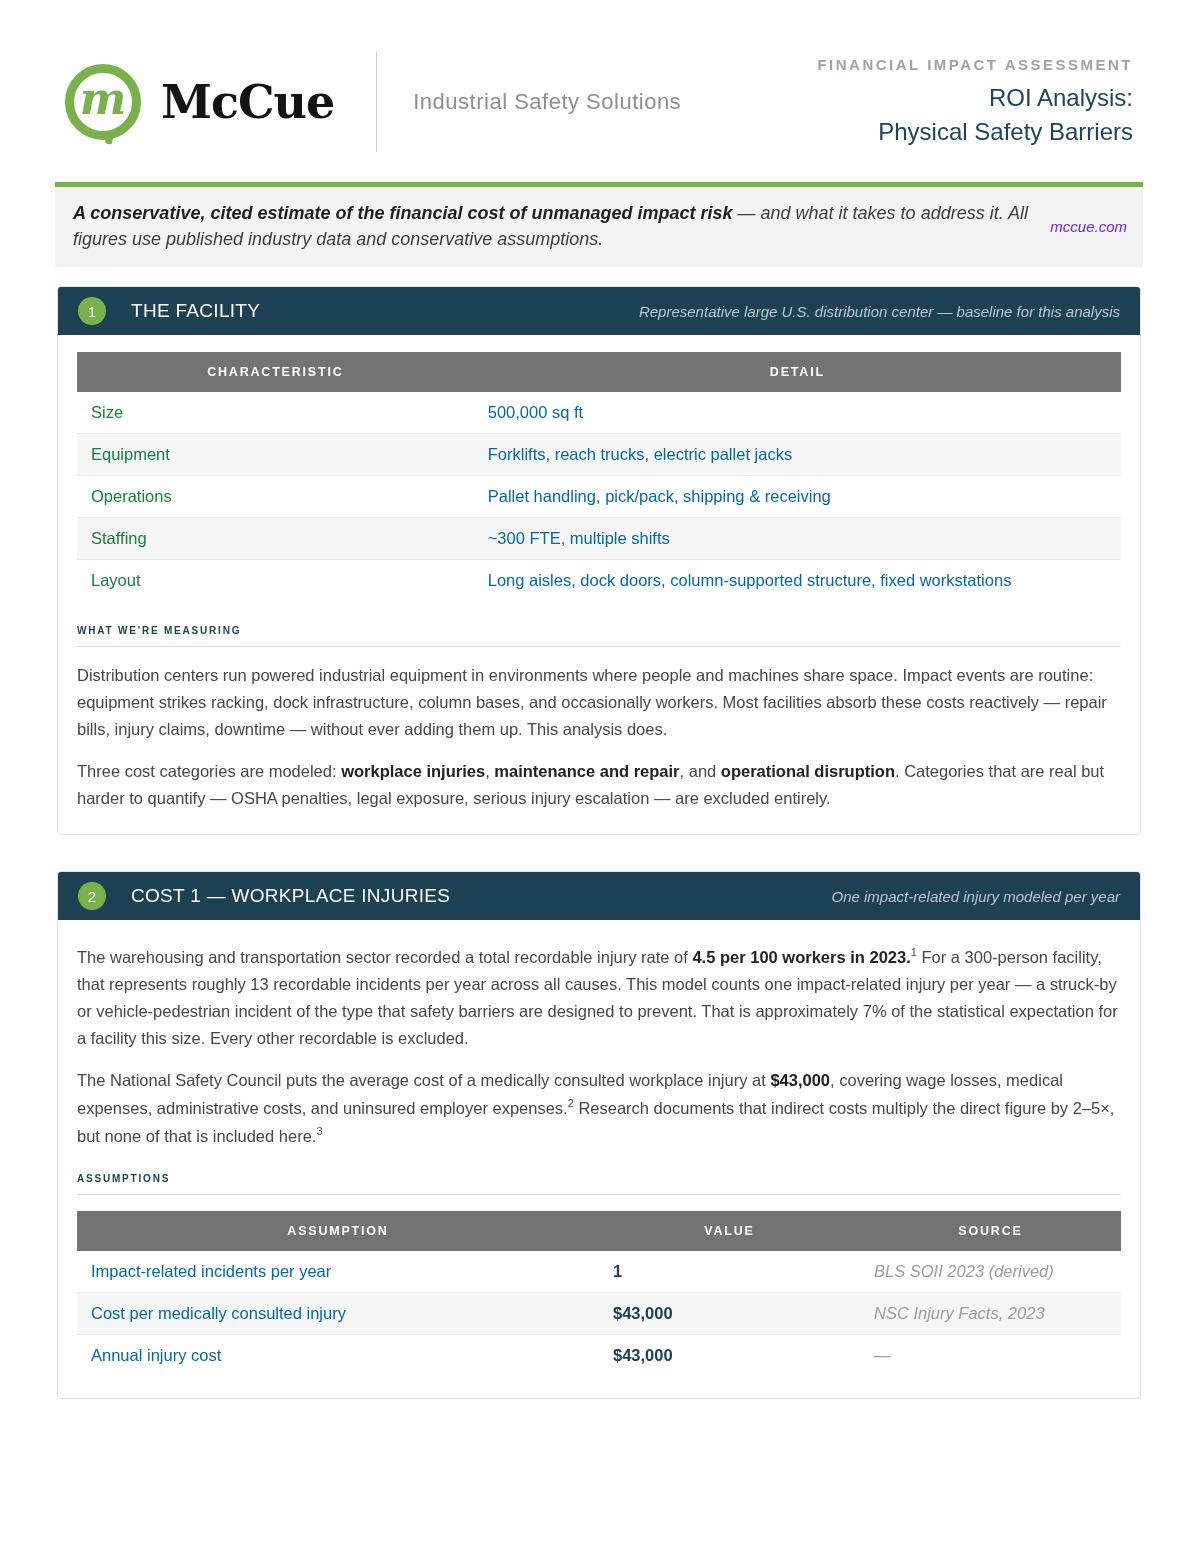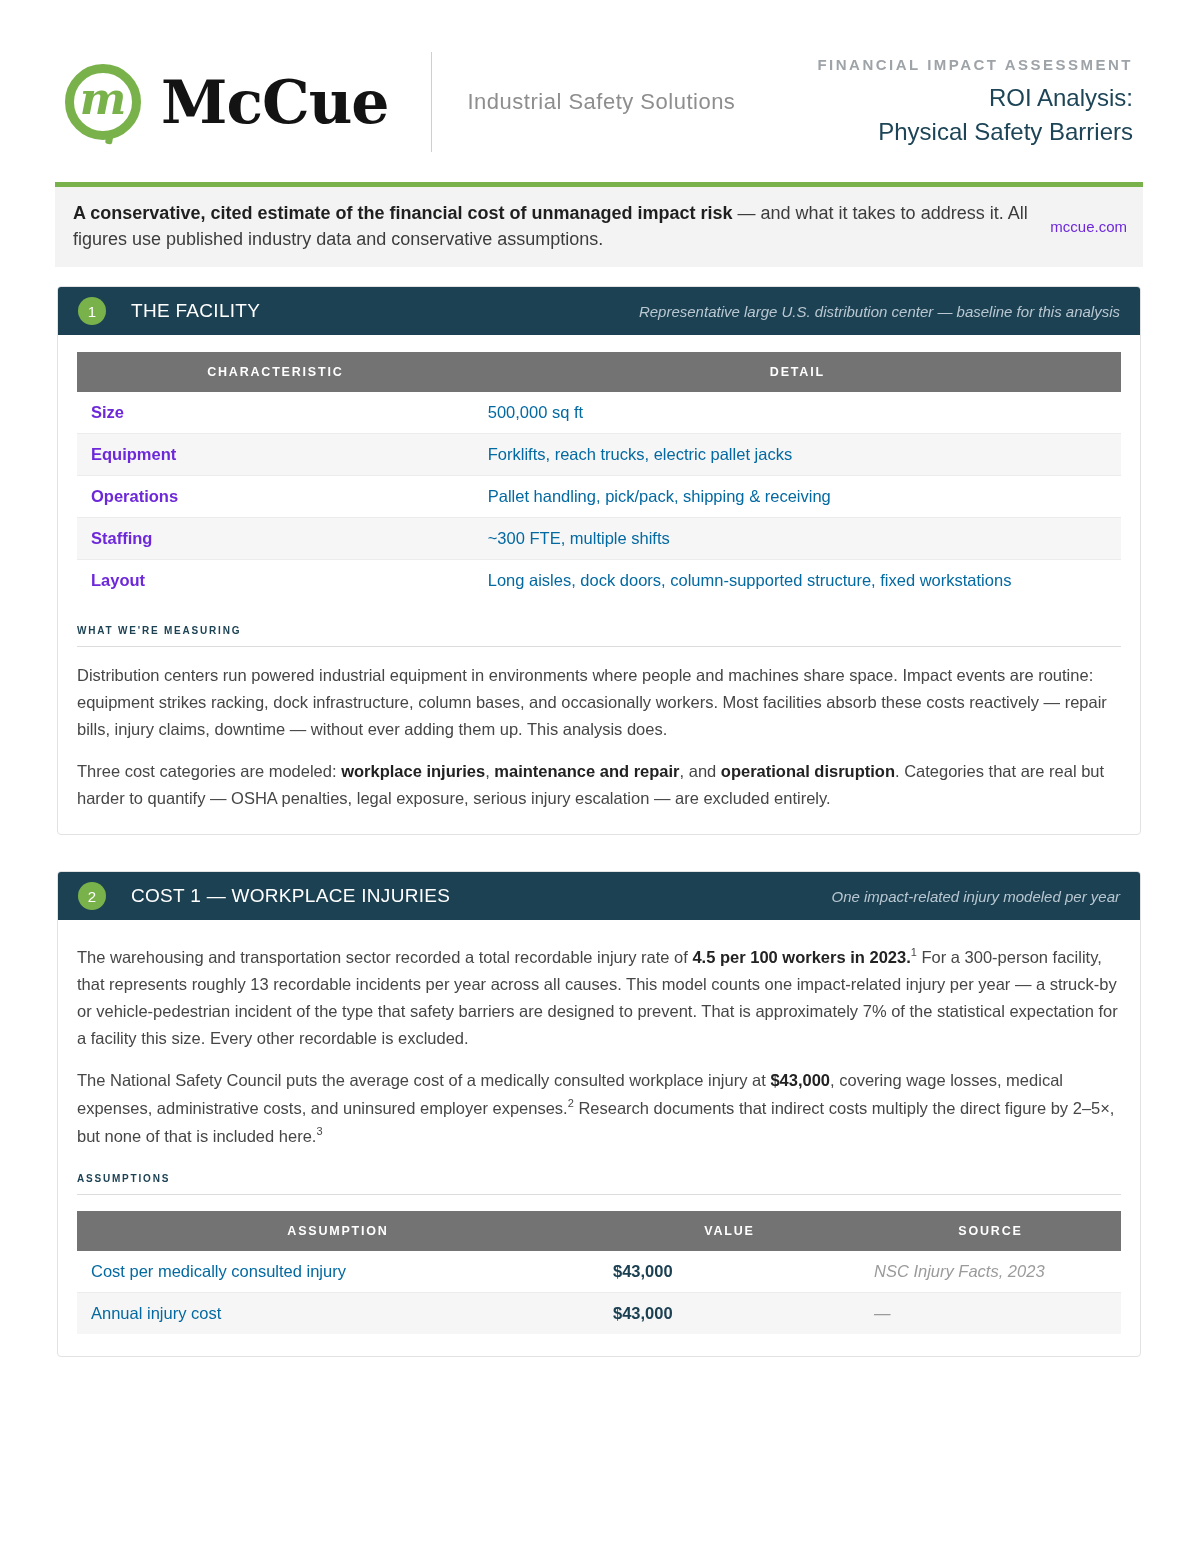--- a/index.html
+++ b/index.html
@@ -8,31 +8,31 @@
 
   
   .masthead { display:flex; align-items:center; padding:52px 65px 16px 65px; }
   .brand { display:flex; align-items:center; }
   .logo-badge { position:relative; width:76px; height:76px; border:9px solid #79b24a; border-radius:50%;
                 background:#fff; display:flex; align-items:center; justify-content:center; flex:0 0 auto; }
   .logo-badge .m { font-family:"DejaVu Serif", serif; font-style:italic; font-weight:bold;
                    font-size:44px; color:#79b24a; line-height:1; margin-top:-6px; }
   .logo-stem { position:absolute; bottom:-13px; left:55%; width:7px; height:13px; background:#79b24a;
                transform:rotate(10deg); border-radius:2px; }
-  .wordmark { font-family:"DejaVu Serif", serif; font-weight:bold; font-size:60px; color:#131313;
+  .wordmark { font-family:"DejaVu Serif", serif; font-weight:bold; font-size:46px; color:#131313;
               letter-spacing:-1px; margin-left:20px; }
   .head-divider { width:1px; height:100px; background:#cfcfcf; margin:0 36px 0 42px; }
   .brand-tagline { font-size:22px; color:#8e8e8e; letter-spacing:0.5px; }
   .masthead-right { margin-left:auto; text-align:right; }
   .kicker { font-size:15px; font-weight:bold; color:#9ea3a8; letter-spacing:2.5px; margin-bottom:8px; }
   .masthead-title { font-size:24px; color:#1d4557; line-height:1.38; }
 
   
   .intro-banner { margin:14px 55px 0 55px; background:#f3f3f3; border-top:5px solid #79b24a;
-                  padding:13px 16px 15px 18px; display:flex; align-items:center; }
+                  padding:13px 16px 15px 18px; display:flex; align-items:center;font-style:italic; }
   .intro-text { font-size:18px; line-height:1.45; color:#3c3c3c; max-width:960px; }
   .intro-text .b { font-weight:bold; color:#1f1f1f; }
   .site-link { margin-left:auto; color:#6d28d9; font-size:15px; align-self:center; padding-left:20px; white-space:nowrap; }
 
   
   .card { margin:19px 57px 0 57px; border:1px solid #e2e2e2; border-radius:4px; background:#fff; }
   .card + .card { margin-top:36px; }
   .section-header { background:#1c4153; border-radius:3px 3px 0 0; height:48px; display:flex;
                     align-items:center; padding:0 20px; }
   .num-badge { width:28px; height:28px; border-radius:50%; background:#79b24a; color:#fff;
@@ -41,21 +41,21 @@
   .section-tagline { margin-left:auto; font-style:italic; color:#b9c7d1; font-size:15px; padding-left:20px; }
   .section-body { padding:17px 19px 22px 19px; }
 
   
   table.data { width:100%; border-collapse:collapse; }
   table.data thead th { background:#737373; color:#fff; text-align:center; font-size:12.5px;
                         letter-spacing:1.8px; font-weight:bold; padding:13px 14px; }
   table.data tbody td { padding:11px 14px; font-size:16.5px; border-top:1px solid #ececec; }
   table.data tbody tr:first-child td { border-top:none; }
   table.data tbody tr:nth-child(even) { background:#f6f6f6; }
-  td.key { font-weight:bold; color:#6d28d9; }
+  td.key { font-weight:normal; color:#15803d; }
   td.detail { color:#0369a1; }
   .facility-table col.c1 { width:38%; }
   .assumption-table col.c1 { width:50%; }
   .assumption-table col.c2 { width:25%; }
   .assumption-table col.c3 { width:25%; }
   td.value { font-weight:bold; color:#1b4052; }
   td.source { font-style:italic; color:#9b9b9b; }
 
   
   .subhead { margin-top:24px; padding-bottom:10px; border-bottom:1px solid #dcdcdc;
@@ -167,20 +167,25 @@
         </colgroup>
       <thead>
         <tr>
           <th>ASSUMPTION</th>
           <th>VALUE</th>
           <th>SOURCE</th>
         </tr>
       </thead>
       <tbody>
         <tr>
+          <td class="detail">Impact-related incidents per year</td>
+          <td class="value">1</td>
+          <td class="source">BLS SOII 2023 (derived)</td>
+        </tr>
+        <tr>
           <td class="detail">Cost per medically consulted injury</td>
           <td class="value">$43,000</td>
           <td class="source">NSC Injury Facts, 2023</td>
         </tr>
         <tr>
           <td class="detail">Annual injury cost</td>
           <td class="value">$43,000</td>
           <td class="source">—</td>
         </tr>
       </tbody>

